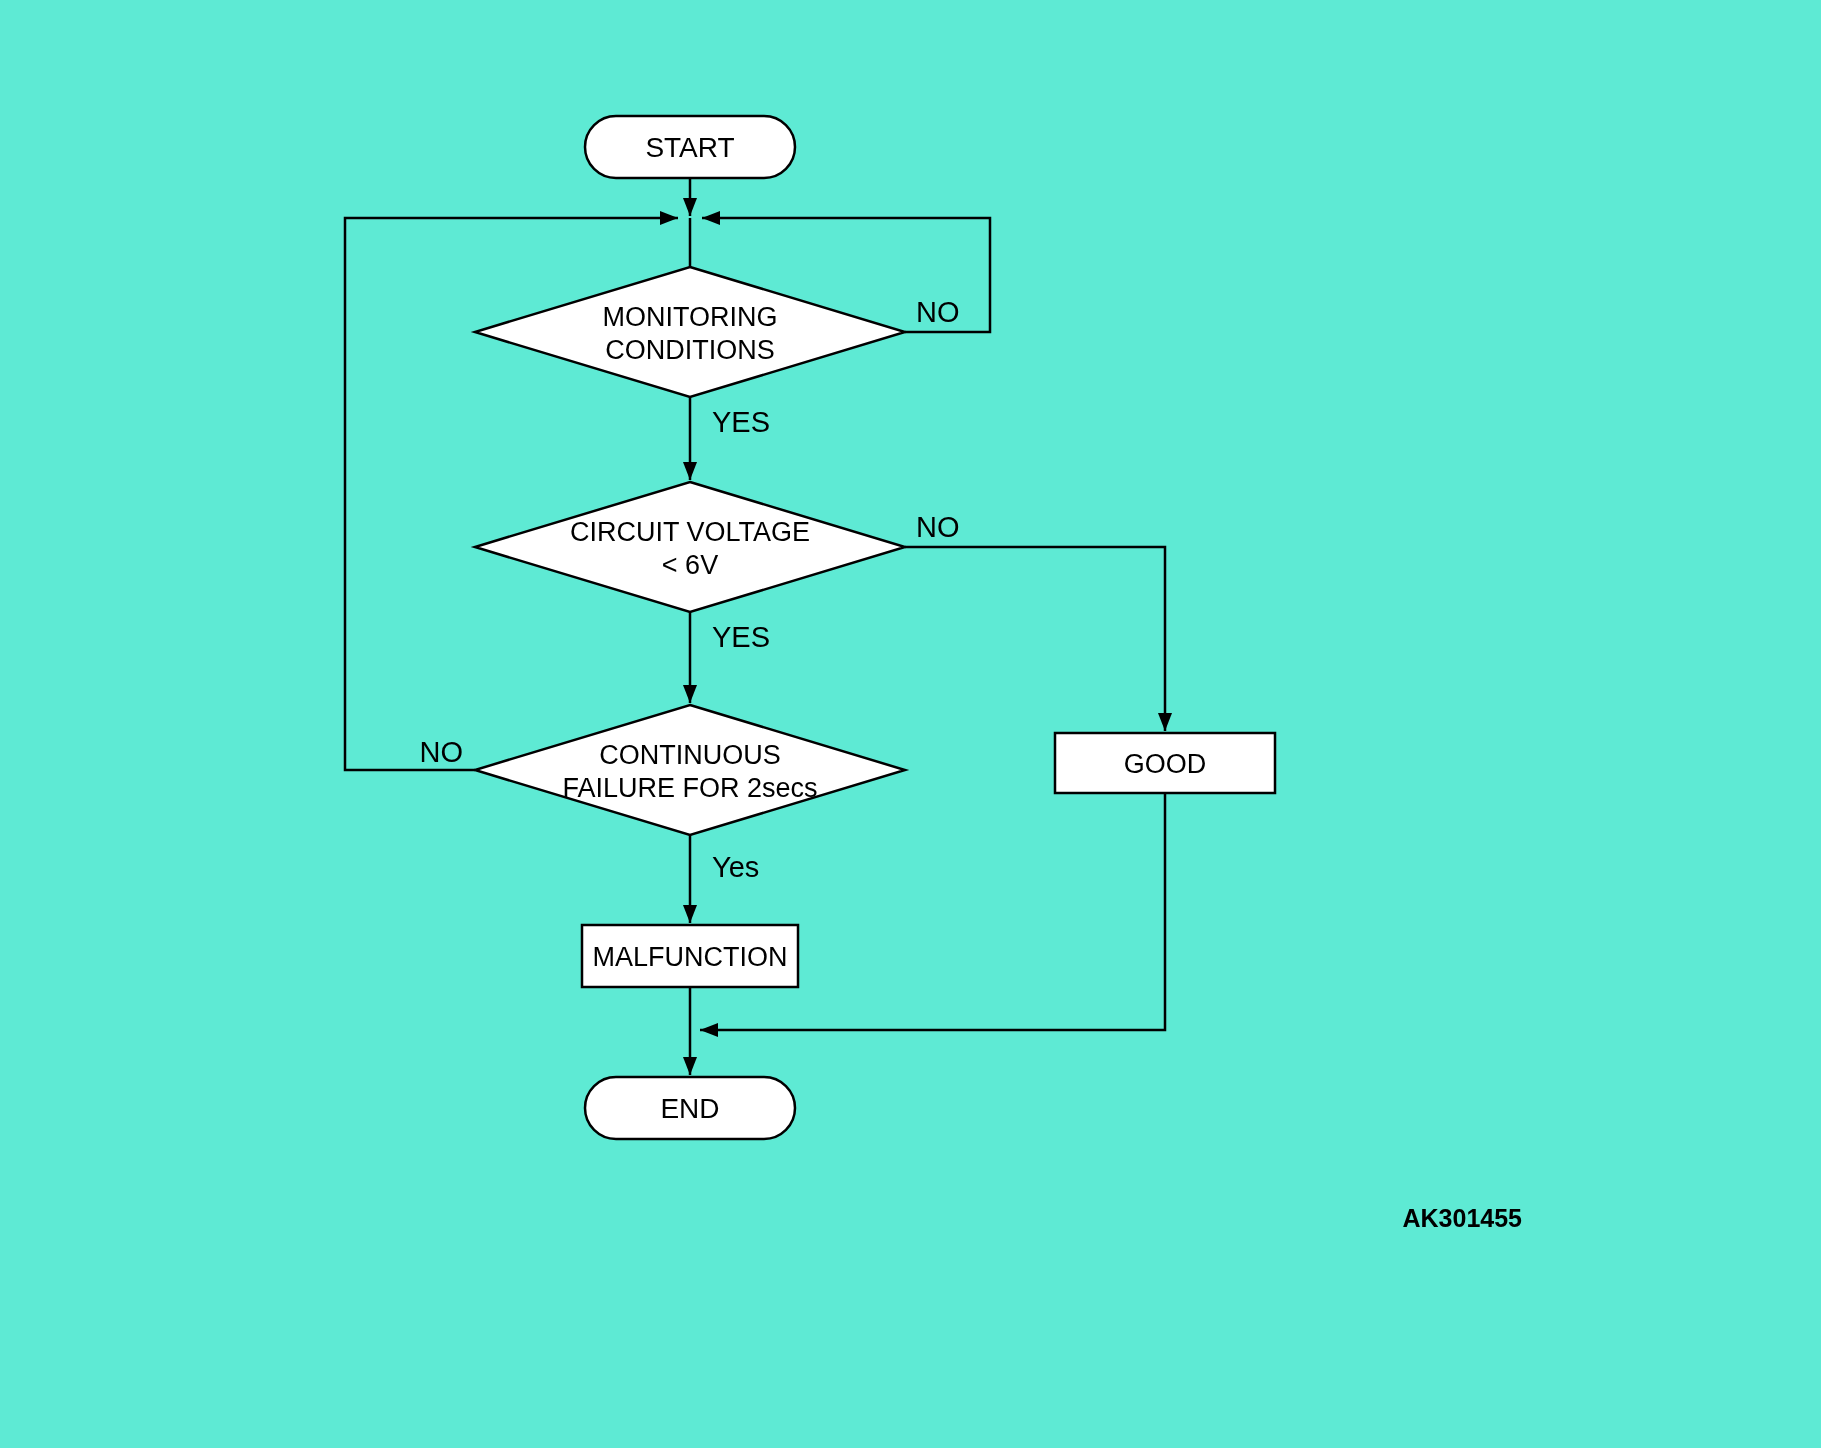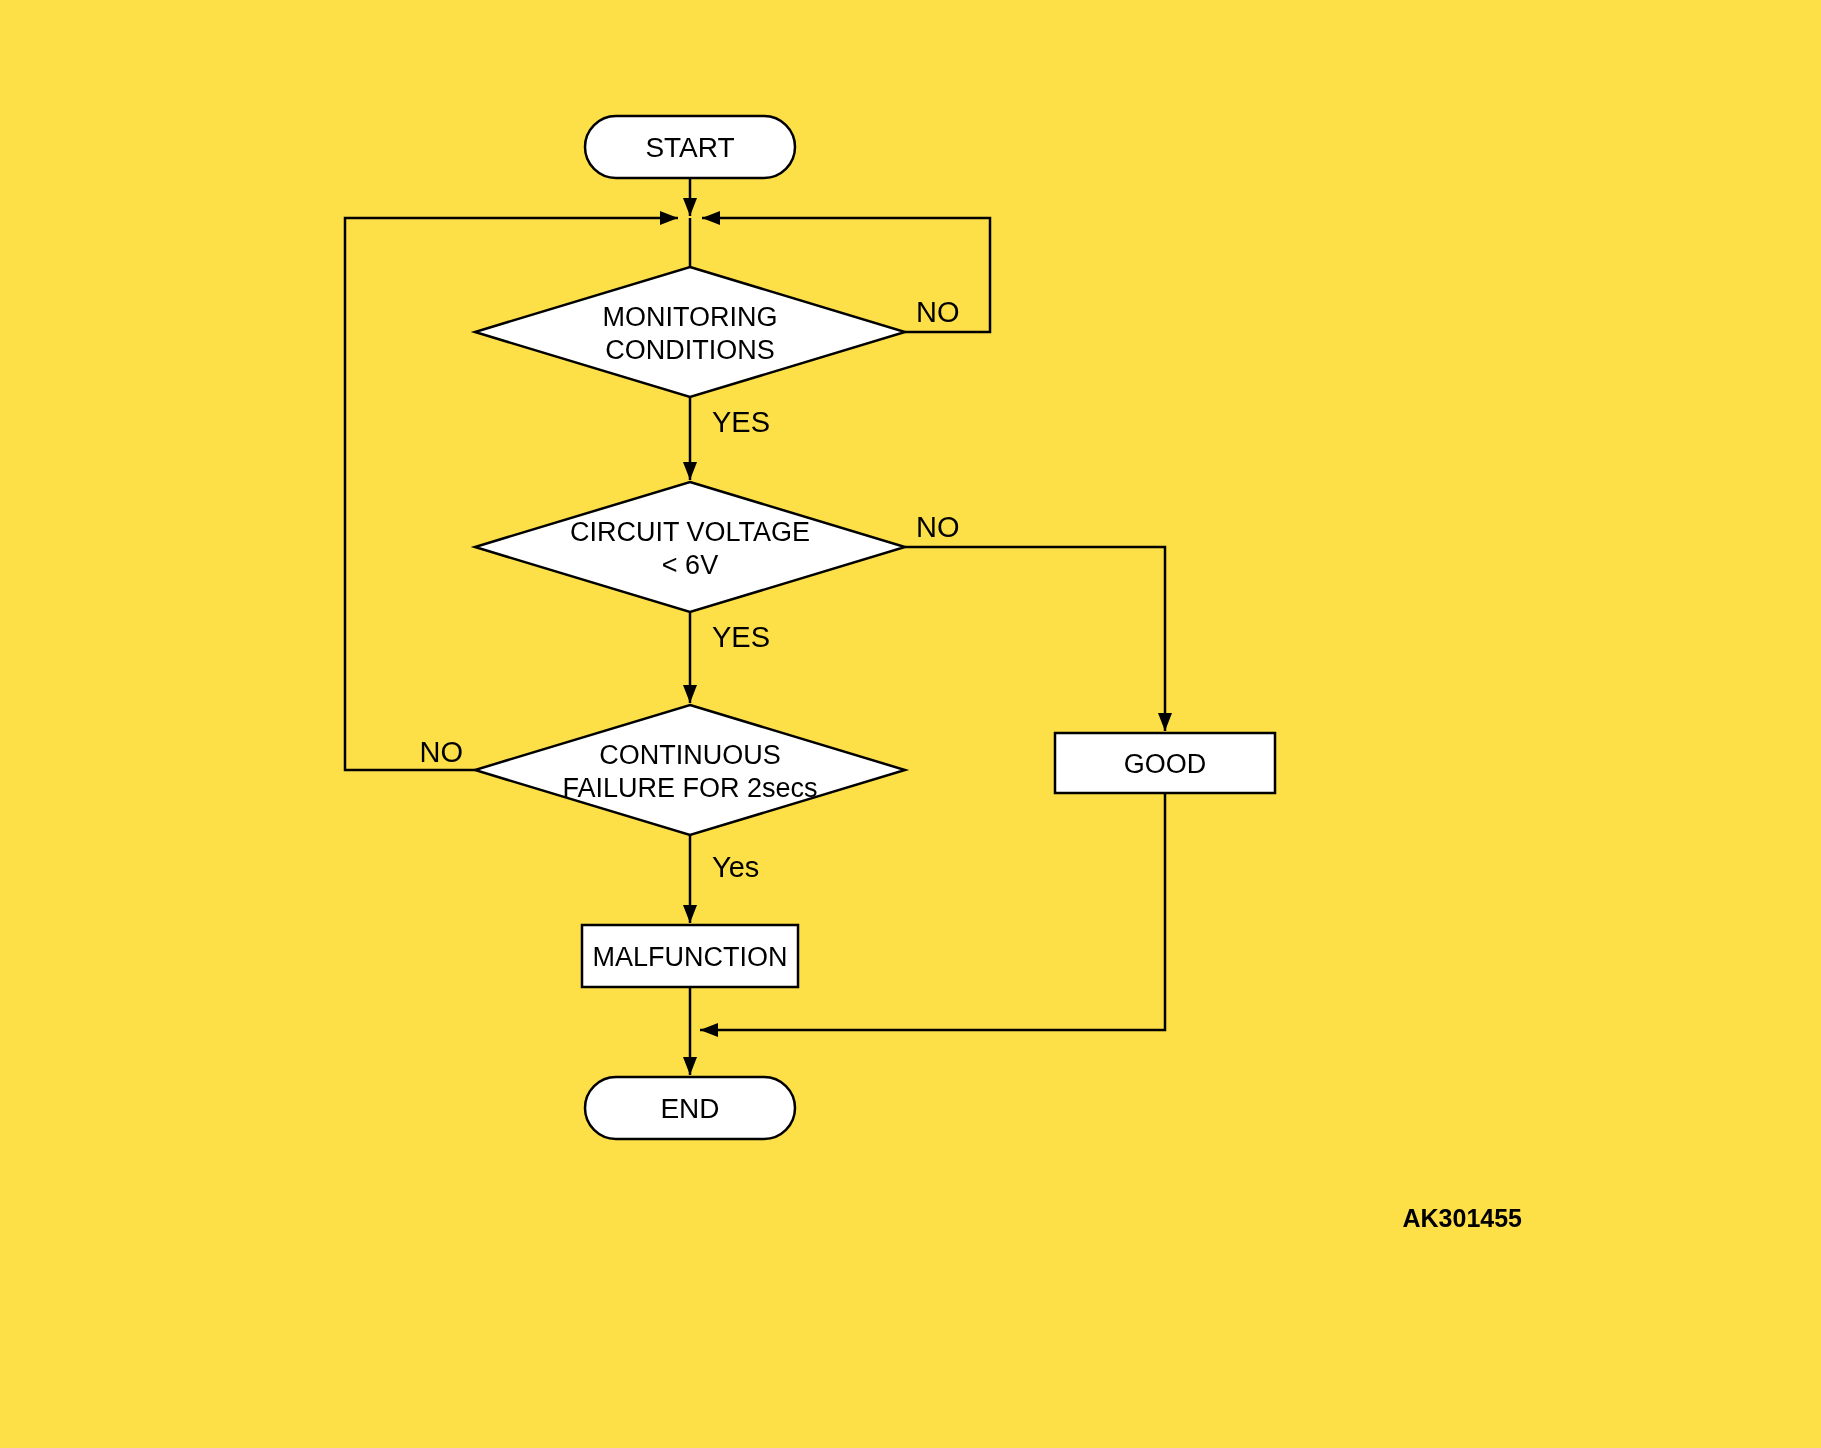--- a/index.html
+++ b/index.html
@@ -4,21 +4,21 @@
 <style>
   html, body {
     margin: 0;
     padding: 0;
     background: #ffffff;
   }
   .canvas {
     position: relative;
     width: 1821px;
     height: 1448px;
-    background: #fde047;
+    background: #5eead4;
     font-family: "Liberation Sans", "DejaVu Sans", sans-serif;
     overflow: hidden;
   }
   svg { display: block; }
   .shape {
     fill: #ffffff;
     stroke: #000000;
     stroke-width: 2.5;
   }
   .line {

